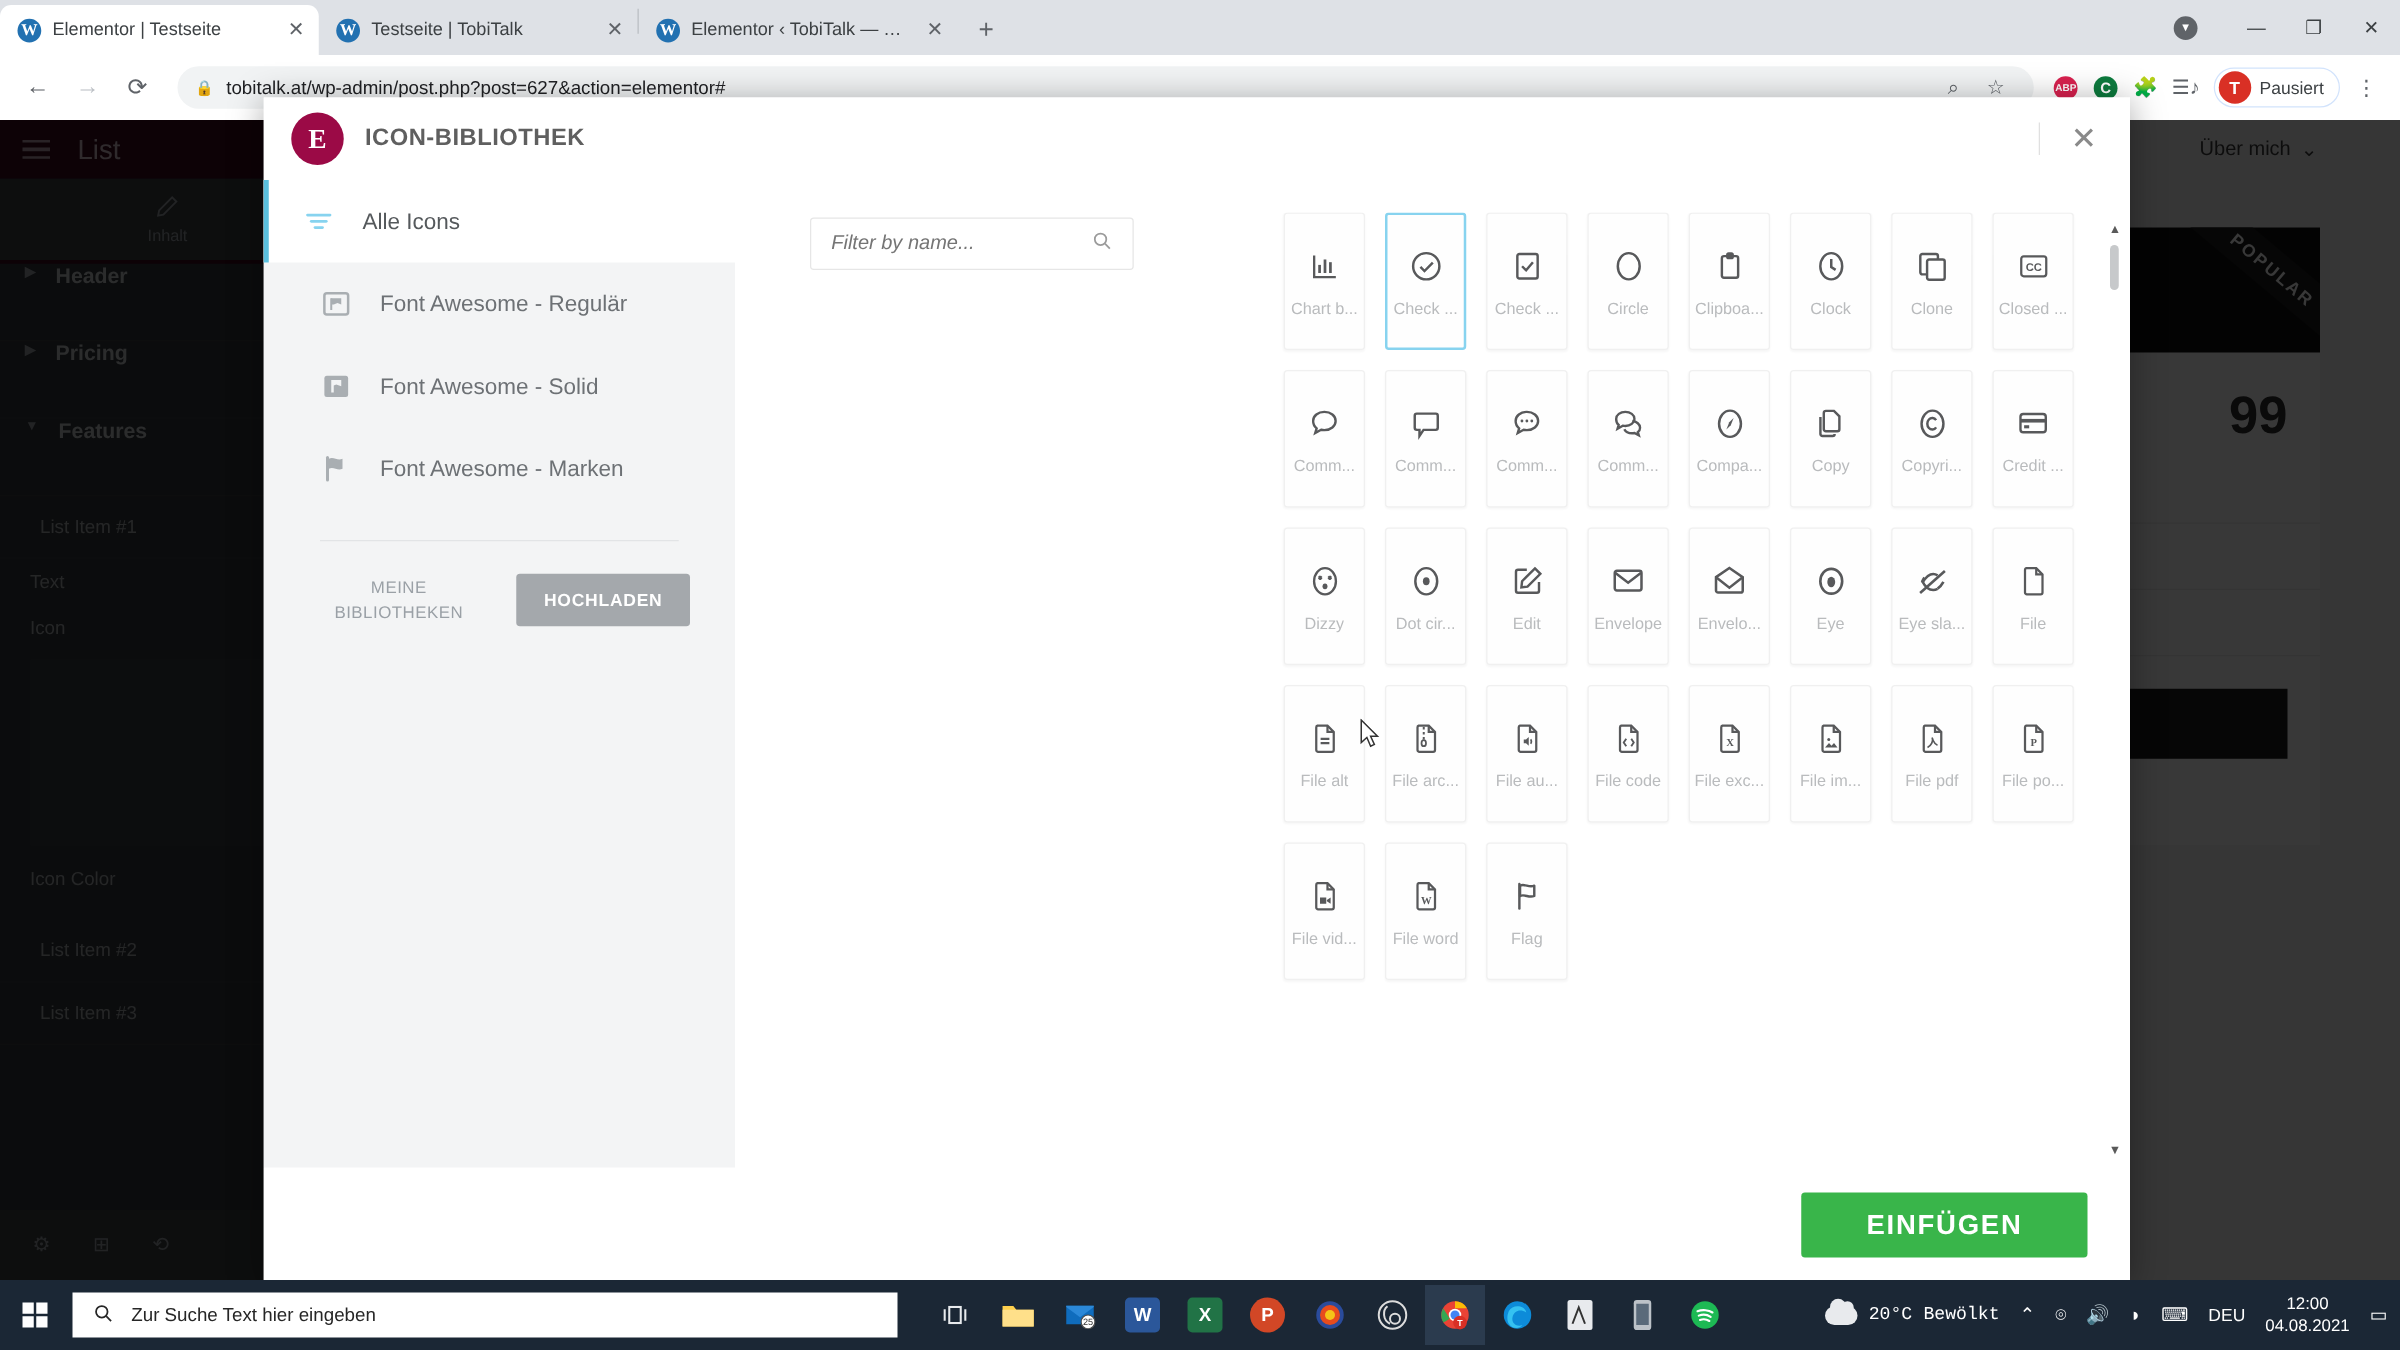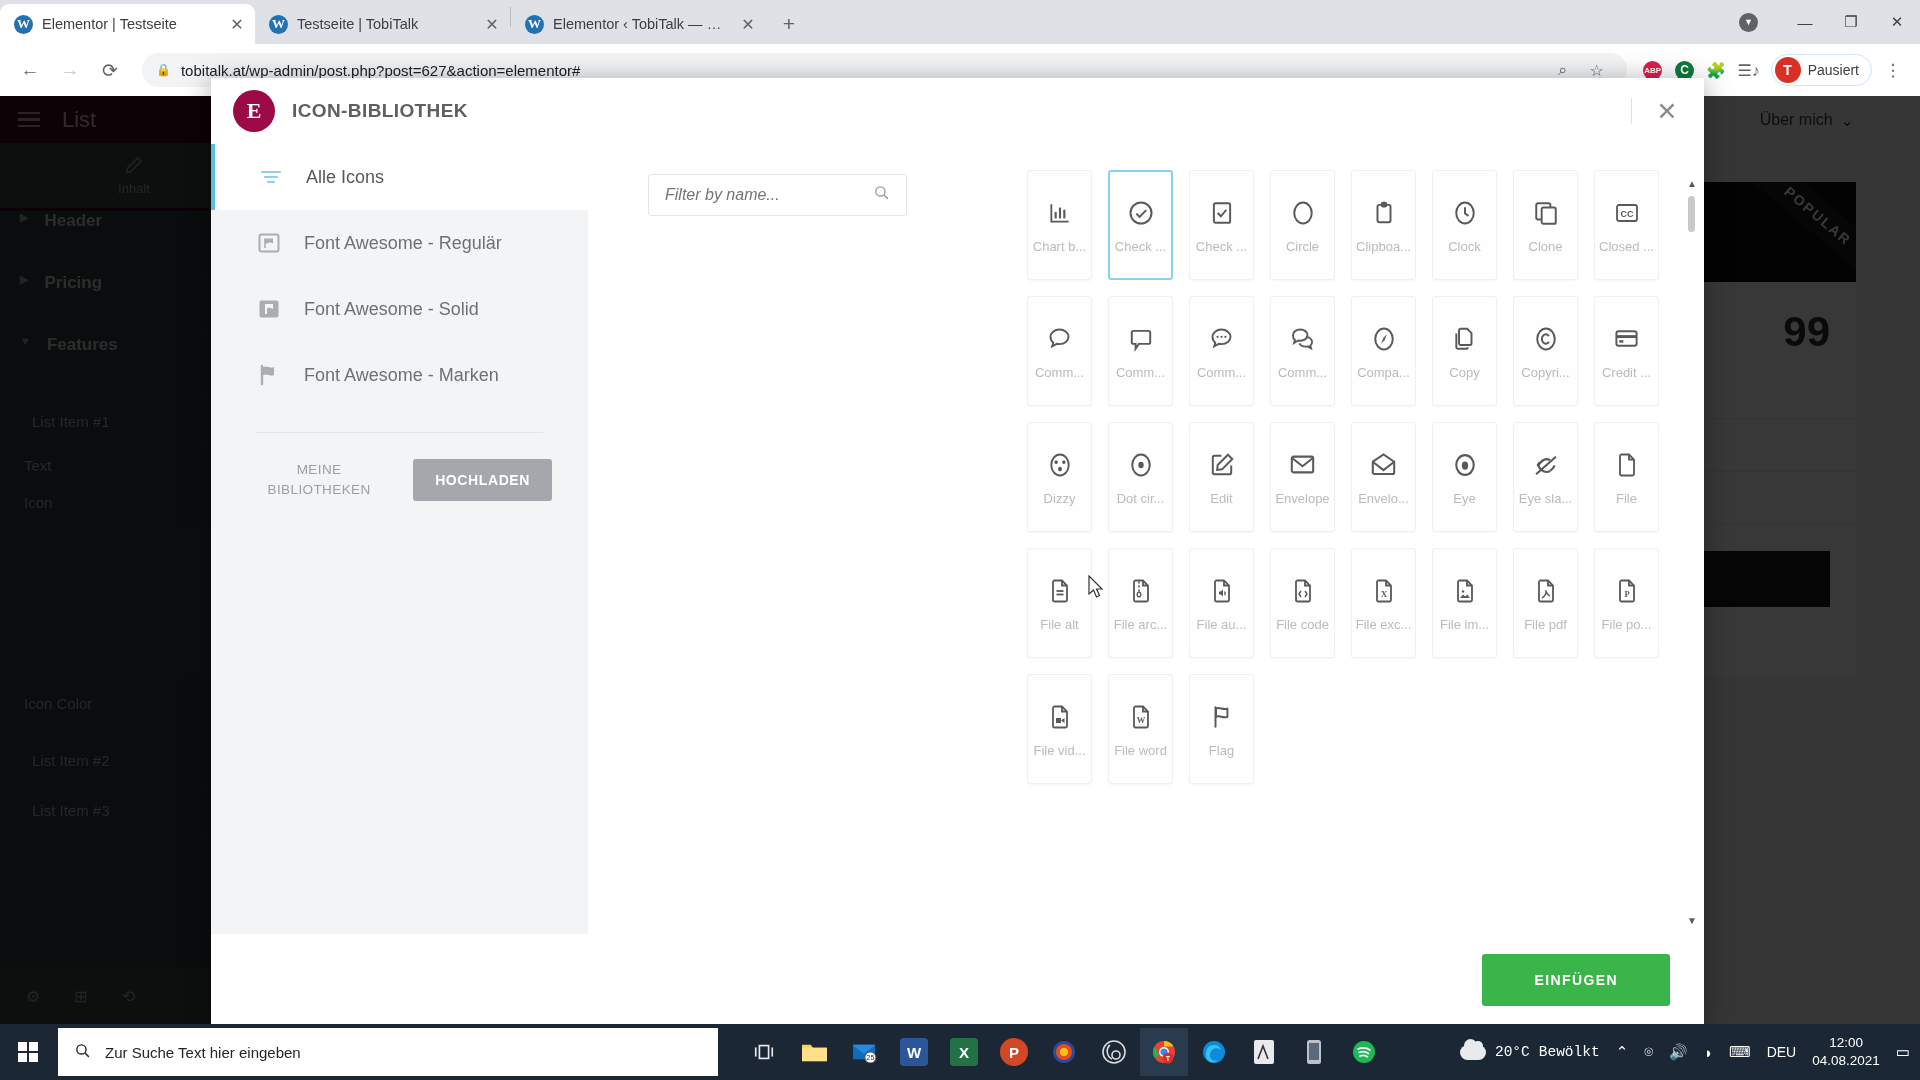--- a/index.html
+++ b/index.html
@@ -142,21 +142,21 @@
   .head-div { width:1px; height:26px; background:#e0e0e0;}
   .modal-x { width:30px;height:30px; display:flex;align-items:center;justify-content:center;
      color:#8a8a8a; font-size:25px; font-weight:300;}
 
   .modal-body { flex:1; display:flex; min-height:0; }
   .lib-side { width:377px; background:#f3f4f5; position:relative; flex-shrink:0;}
   .lib-item {
     height:66px; display:flex; align-items:center; gap:22px; padding-left:45px;
     font-size:18px; color:#6d7175;
   }
-  .lib-item.active { background:#fff; border-left:4px solid #5bc0de; padding-left:43px; color:#55595c;}
+  .lib-item.active { background:#fff; border-left:4px solid #5bc0de; padding-left:27px; color:#55595c;}
   .lib-ico { width:26px; height:26px; display:flex; align-items:center; justify-content:center;
      flex-shrink:0; }
   .lib-divider { margin:24px 45px 0 45px; height:1px; background:#e2e4e6;}
   .lib-upload { margin-top:26px; display:flex; align-items:center; justify-content:center; gap:22px;
      padding:0 36px;}
   .lib-upload .lbl { font-size:13.5px; color:#9aa0a6; text-align:center; line-height:1.45;
       letter-spacing:.4px; text-transform:uppercase;}
   .btn-upload { background:#a4a8ac; color:#fff; border:none; font-size:14px; font-weight:bold;
      letter-spacing:.6px; padding:13px 22px; border-radius:3px;}
 
@@ -186,33 +186,33 @@
      display:flex; flex-direction:column; align-items:center; justify-content:center; gap:10px;
      box-shadow:0 1px 2px rgba(0,0,0,0.04);
   }
   .icell.sel { border:2px solid #87d3ef; box-shadow:none; }
   .icell .gly { color:#58595b; display:flex; align-items:center; justify-content:center; height:32px;}
   .icell .cap { font-size:13px; color:#b9bbbd; max-width:92%; overflow:hidden; white-space:nowrap;
      text-align:right;}
 
   .modal-foot { height:92px; background:#fff; display:flex; align-items:center;
      justify-content:flex-end; padding-right:34px; flex-shrink:0;}
-  .btn-insert { background:#39b54a; color:#fff; border:none; font-size:14px; font-weight:bold;
+  .btn-insert { background:#39b54a; color:#fff; border:none; font-size:22px; font-weight:bold;
      letter-spacing:1.4px; padding:0 52px; height:52px; border-radius:3px;}
 
   
   .cursor { position:absolute; left:1086px; top:575px; width:20px;height:26px; pointer-events:none;}
 
   
   .taskbar { position:absolute; left:0; bottom:0; width:1920px; height:56px; background:#1b2735;
      display:flex; align-items:center; }
   .start { width:56px;height:56px;display:flex;align-items:center;justify-content:center;}
   .start i { display:grid; grid-template-columns:9px 9px; grid-template-rows:9px 9px; gap:2.5px;}
   .start i b { background:#fff; display:block;}
-  .searchbox { width:660px; height:48px; background:#fff; display:flex; align-items:center;
+  .searchbox { width:660px; height:36px; background:#fff; display:flex; align-items:center;
      gap:14px; padding:0 16px; color:#262626; font-size:15px; margin-left:2px;}
   .tb-apps { display:flex; align-items:center; gap:2px; margin-left:22px;}
   .tbapp { width:48px; height:48px; display:flex; align-items:center; justify-content:center;
      position:relative; }
   .tbapp.act { background:#2b3b4e; }
   .sq { width:28px;height:28px;border-radius:4px;display:flex;align-items:center;justify-content:center;
      color:#fff; font-size:15px; font-weight:bold;}
   .tray { margin-left:auto; display:flex; align-items:center; gap:16px; color:#fff; font-size:14px;
      padding-right:10px;}
   .tray .wx { display:flex; align-items:center; gap:9px; font-size:14.5px;font-family:Liberation Mono, monospace;}

